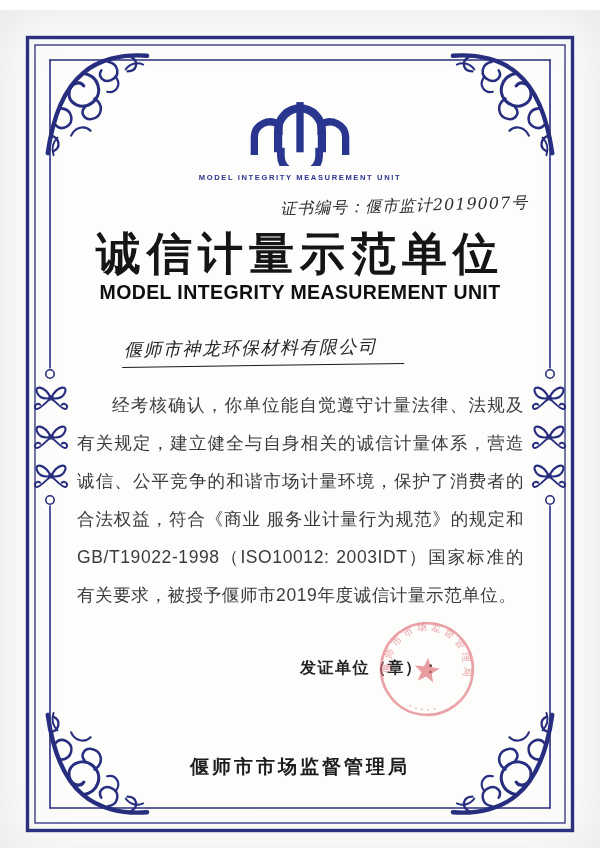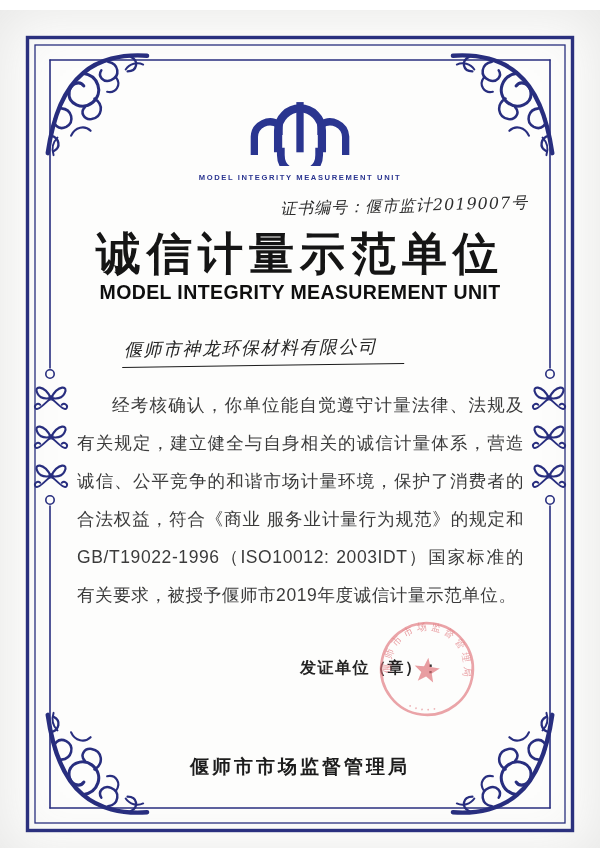--- a/index.html
+++ b/index.html
@@ -137,21 +137,21 @@
     <span class="logo-caption">MODEL INTEGRITY MEASUREMENT UNIT</span>
   </div>
 
   <div class="cert-no"><span>证书编号：</span><span>偃市监计2019007号</span></div>
 
   <div class="title-zh">诚信计量示范单位</div>
   <div class="title-en">MODEL INTEGRITY MEASUREMENT UNIT</div>
 
   <div class="recipient">偃师市神龙环保材料有限公司</div>
 
-  <p class="body-text">经考核确认，你单位能自觉遵守计量法律、法规及有关规定，建立健全与自身相关的诚信计量体系，营造诚信、公平竞争的和谐市场计量环境，保护了消费者的合法权益，符合《商业 服务业计量行为规范》的规定和GB/T19022-1996（ISO10012: 2003IDT）国家标准的有关要求，被授予偃师市2019年度诚信计量示范单位。</p>
+  <p class="body-text">经考核确认，你单位能自觉遵守计量法律、法规及有关规定，建立健全与自身相关的诚信计量体系，营造诚信、公平竞争的和谐市场计量环境，保护了消费者的合法权益，符合《商业 服务业计量行为规范》的规定和GB/T19022-1998（ISO10012: 2003IDT）国家标准的有关要求，被授予偃师市2019年度诚信计量示范单位。</p>
 
   <div class="issuer">发证单位（章）：</div>
 
   <svg class="seal" viewBox="0 0 100 100" aria-hidden="true">
     <defs>
       <path id="sealArc" d="M17 62 A36 36 0 1 1 83 62" fill="none"></path>
     </defs>
     <circle class="ring" cx="50" cy="50" r="45" stroke-width="2.6" opacity="0.75"></circle>
     <polygon class="star" opacity="0.8" points="50,39 53.2,47.6 62.4,48 55.2,53.7 57.6,62.5 50,57.5 42.4,62.5 44.8,53.7 37.6,48 46.8,47.6"></polygon>
     <text opacity="0.8"><textPath href="#sealArc" startOffset="4">偃师市市场监督管理局</textPath></text>

